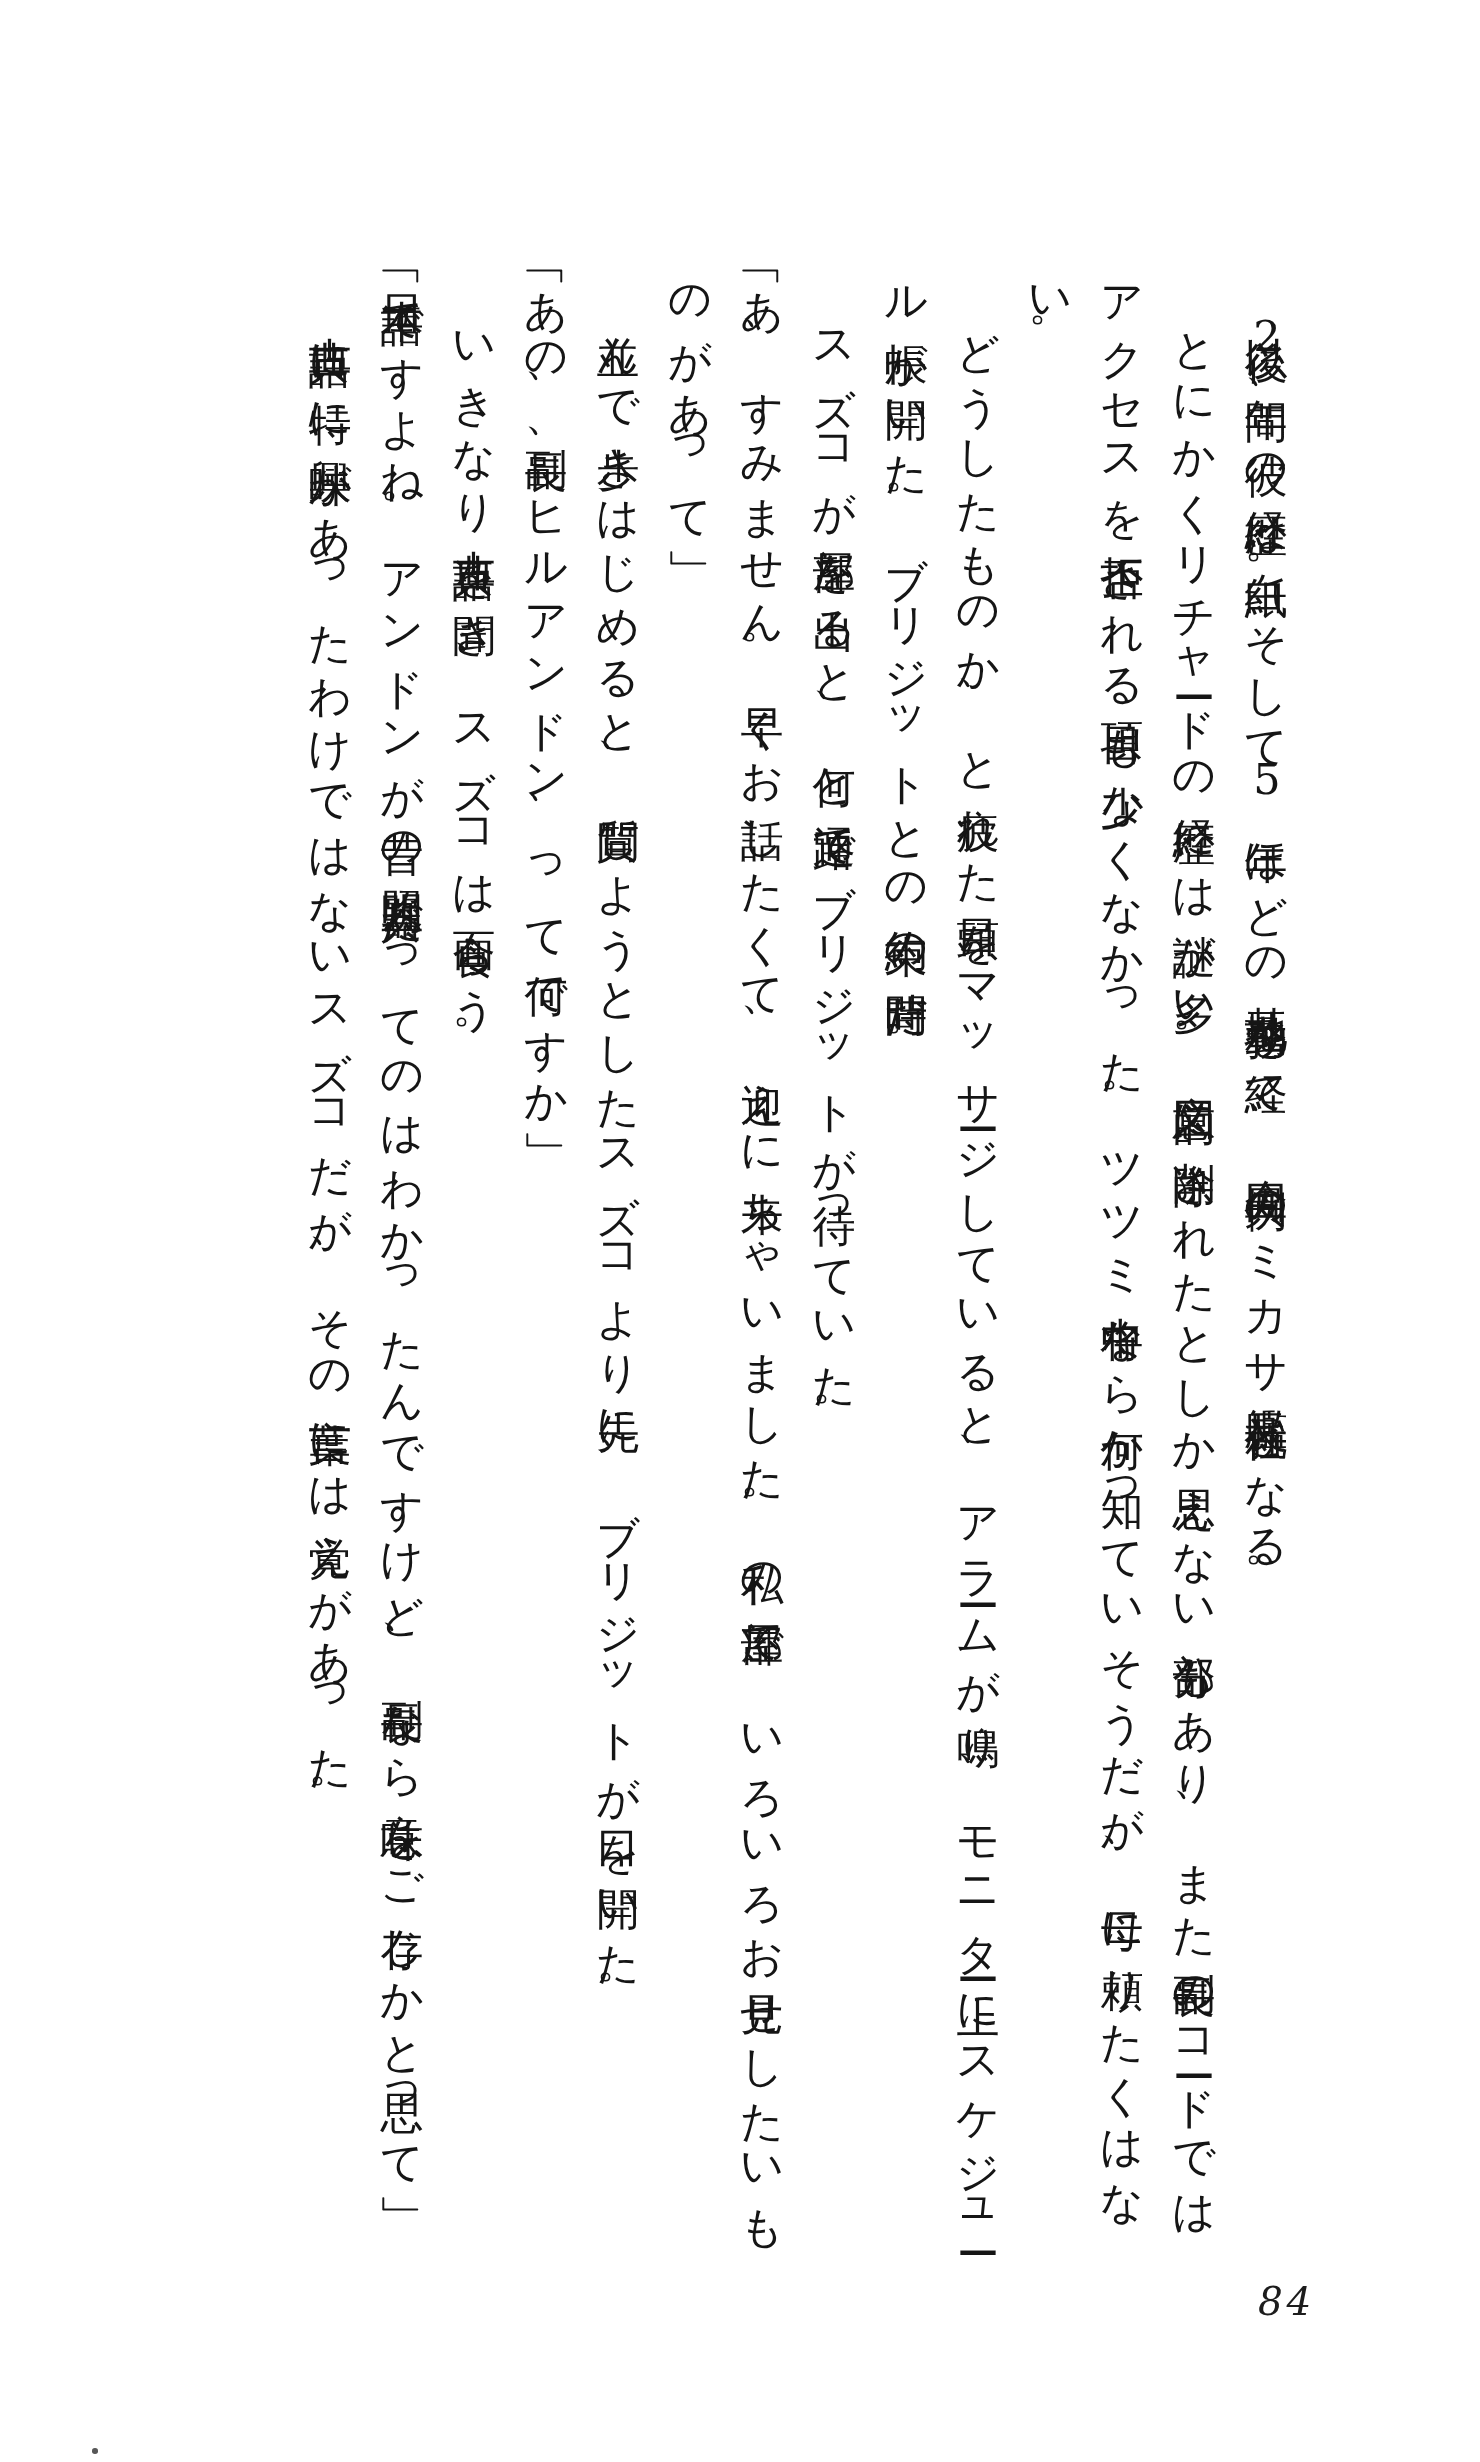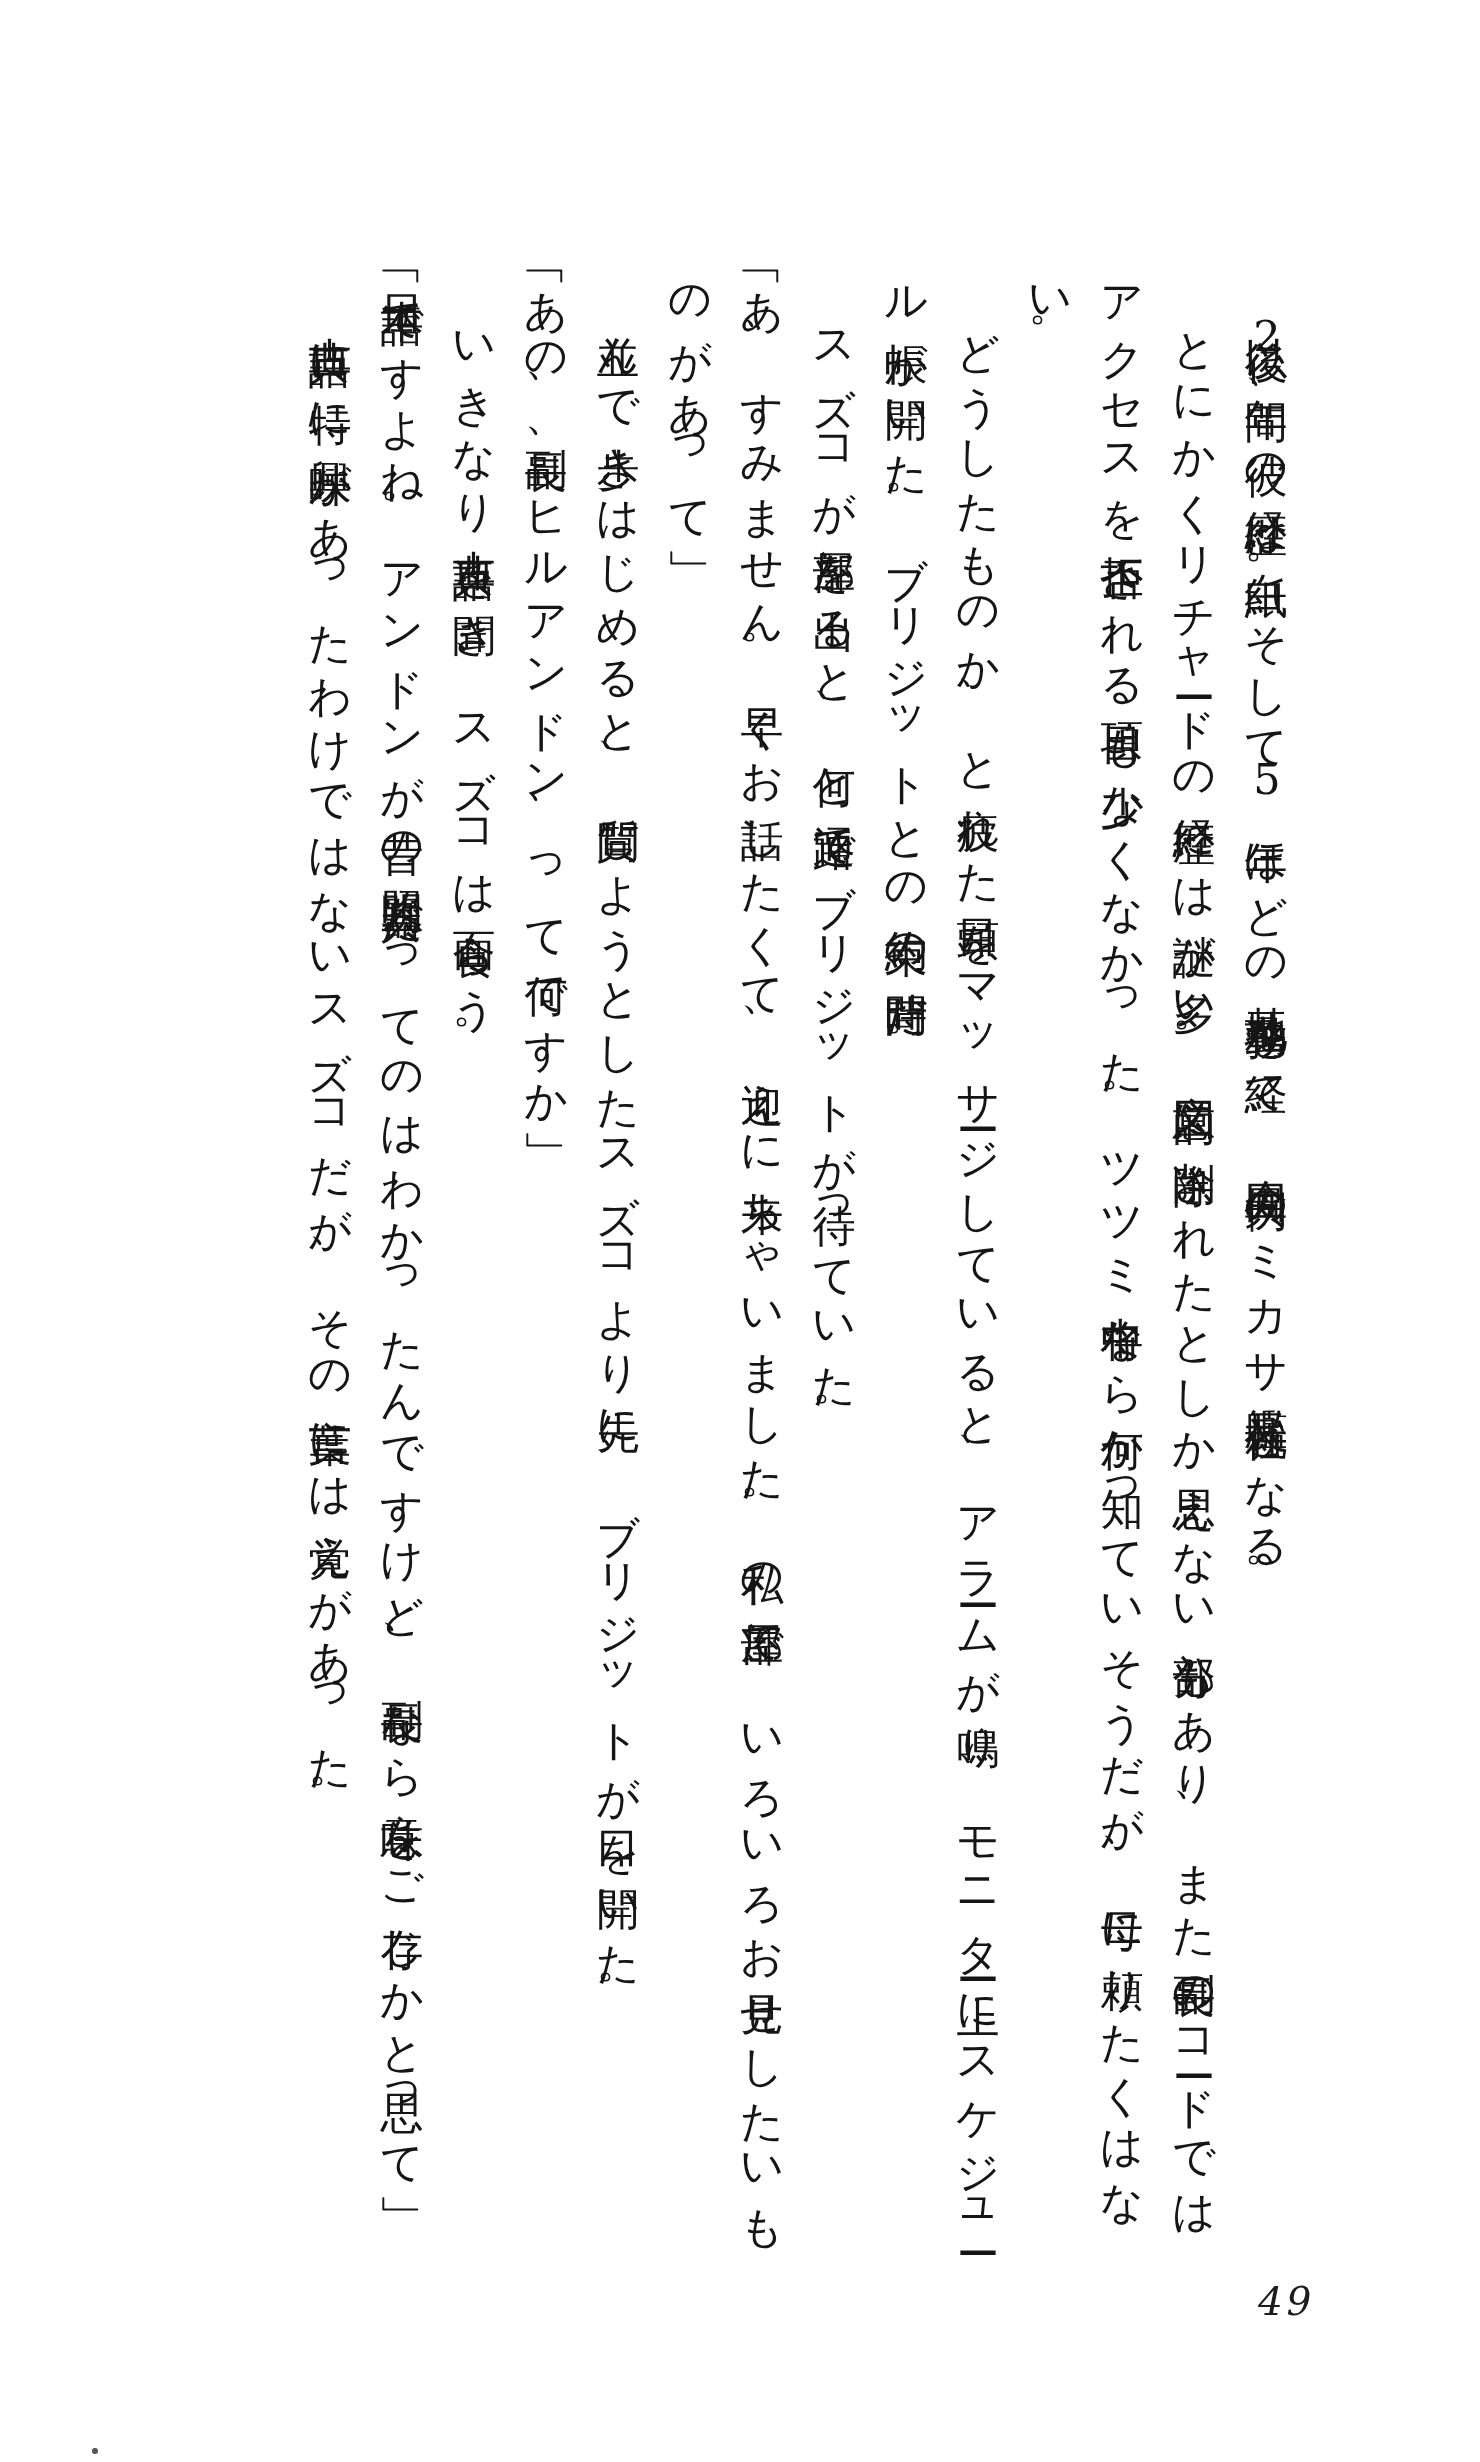--- a/index.html
+++ b/index.html
@@ -74,18 +74,18 @@
     <p class="indent">どうしたものか、と疲れた目頭をマッサージしていると、アラームが鳴り、モニター上にスケジュール帳が開いた。ブリジットとの約束の時間だ。</p>
     <p class="indent">スズコが部屋を出ると、何と通路でブリジットが待っていた。</p>
     <p>「あ、すみません。早くお話したくて、迎えに来ちゃいました。私の部屋で、いろいろお見せしたいものがあって」</p>
     <p class="indent">並んで歩きはじめると、質問しようとしたスズコより先に、ブリジットが口を開いた。</p>
     <p>「あの、副長、ヒルアンドン、って何ですか」</p>
     <p class="indent">いきなり古典語を聞き、スズコは面食らう。</p>
     <p>「日本語ですよね。アンドンが昔の照明器具だってのはわかったんですけど、副長なら意味をご存じかと思って」</p>
     <p class="indent">古典語に特に興味があったわけではないスズコだが、その言葉には覚えがあった。</p>
   </div>
 
-  <div class="page-number">49</div>
+  <div class="page-number">84</div>
 
   <div class="scan-speck"></div>
 
 </div>
 
 
 </body></html>

